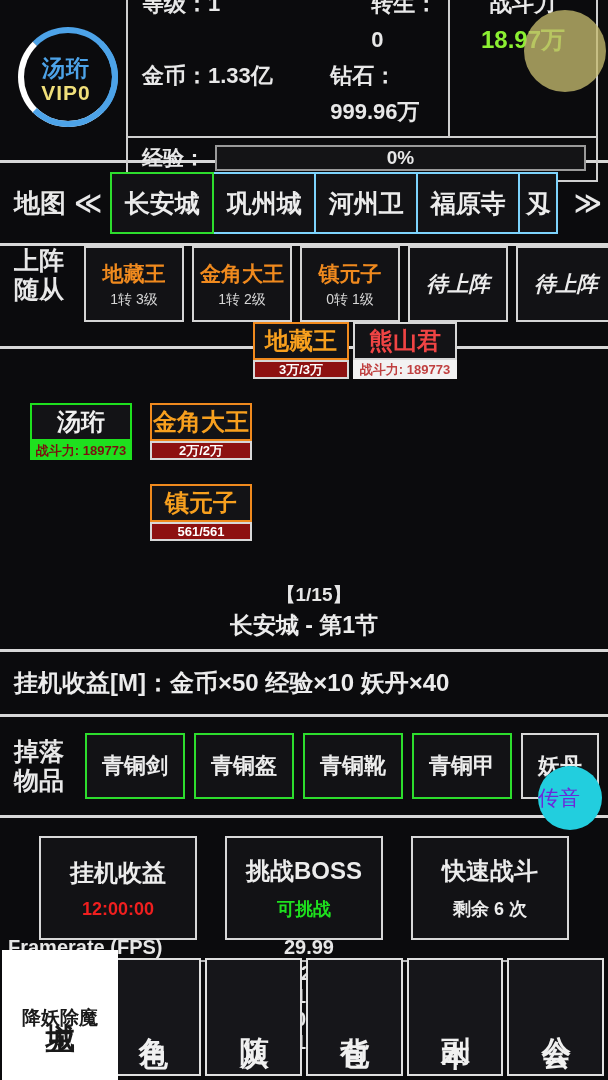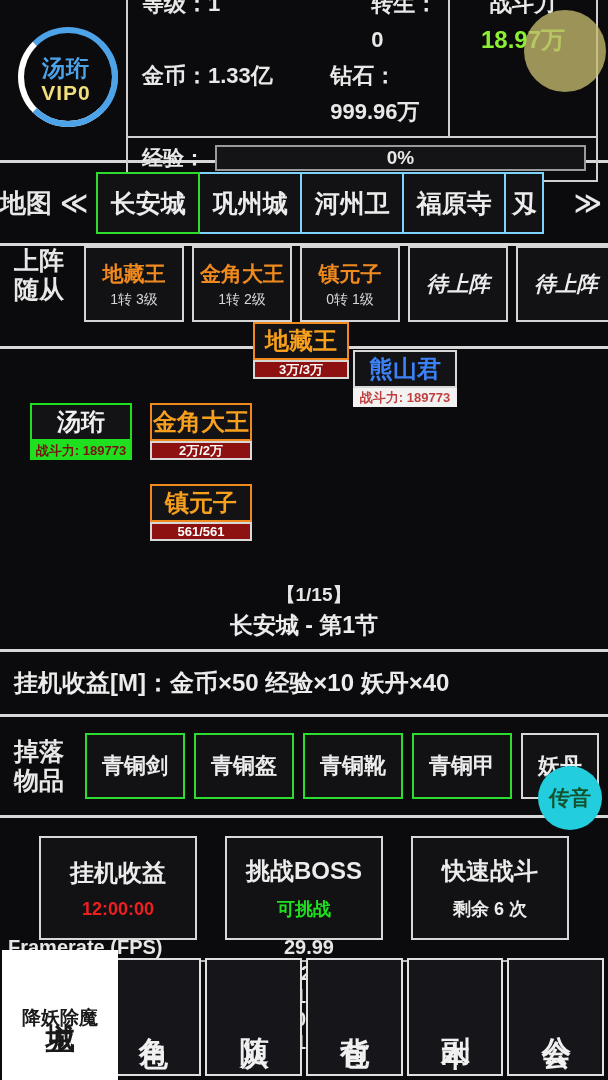--- a/index.html
+++ b/index.html
@@ -46,21 +46,21 @@
   .exp-bar { flex: 1; height: 26px; border: 2px solid #9a9a9a; position: relative;
              background: #141416; }
   .exp-fill { position: absolute; left: 0; top: 0; bottom: 0; width: 0%; background: #3a6ea5; }
   .exp-pct { position: absolute; inset: 0; display: flex; align-items: center;
              justify-content: center; font-size: 19px; font-weight: bold; color: #e8e8e8; }
 
   .blob { position: absolute; border-radius: 50%; background: rgba(196,186,110,0.78);
           pointer-events: none; }
 
   
-  .map-row { display: flex; align-items: center; height: 80px; gap: 6px; }
+  .map-row { display: flex; align-items: center; height: 80px; padding-left: 14px; gap: 6px; }
   .map-label { font-size: 26px; color: #e8e8e8; font-weight: bold; white-space: nowrap; }
   .arrow { font-size: 27px; color: #e8e8e8; font-weight: bold; padding: 0 2px; }
   .map-tabs { display: flex; flex: 1; gap: 0; overflow: hidden; }
   .map-tab { border: 2px solid #7dd3fc; height: 62px; min-width: 104px;
              display: flex; align-items: center; justify-content: center;
              font-size: 25px; color: #ececec; font-weight: bold; background: #121215;
              margin-right: -2px; padding: 0 8px; white-space: nowrap; }
   .map-tab.sel { border-color: #2ddd2d; color: #ececec; z-index: 2; position: relative; }
   .map-tab.partial { min-width: 40px; padding: 0 2px; }
   .map-next { font-size: 27px; color: #e8e8e8; font-weight: bold; padding-right: 6px; }
@@ -78,21 +78,21 @@
 
   
   .field { position: relative; height: 300px; }
   .unit { position: absolute; }
   .unit-box { border: 2px solid #d8d8d8; background: #131316;
               display: flex; align-items: center; justify-content: center;
               font-size: 24px; font-weight: bold; height: 38px; padding: 0 10px;
               white-space: nowrap; }
   .unit-box.orange { border-color: #f08a1e; color: #f8a01e; }
   .unit-box.green { border-color: #1ee01e; color: #f0f0f0; }
-  .unit-box.white { border-color: #d8d8d8; color: #3b82f6; margin-top: 28px; }
+  .unit-box.white { border-color: #d8d8d8; color: #ef4444; }
   .unit-bar { height: 19px; border: 2px solid #d8d8d8; background: #8d1111;
               display: flex; align-items: center; justify-content: center;
               font-size: 13px; font-weight: bold; color: #ffffff; }
   .unit-bar.greenbar { background: #1ee01e; border-color:#1ee01e; color: #7a1010; }
   .unit-bar.whitebar { background: #f2f2f2; border-color:#f2f2f2; color: #c04040; }
 
   .stage-info { position: absolute; left: 0; right: 0; bottom: 8px; text-align: center; }
   .stage-count { font-size: 19px; color: #e6e6e6; font-weight: bold; padding-left: 20px; }
   .stage-name { font-size: 23px; color: #ececec; font-weight: bold; margin-top: 2px; }
 
@@ -117,22 +117,22 @@
          display: flex; flex-direction: column; align-items: center; justify-content: center;
          gap: 10px; }
   .act-title { font-size: 24px; color: #ececec; font-weight: bold; }
   .act-sub { font-size: 18px; font-weight: bold; }
   .act-sub.red { color: #f01f1f; }
   .act-sub.green { color: #1ee01e; }
   .act-sub.white { color: #ececec; }
 
   
   .float-btn { position: absolute; width: 64px; height: 64px; border-radius: 50%;
-               background: #22cede; display: flex; align-items: center; justify-content: center;
-               font-size: 21px; font-weight: bold; color: #14532d; }
+               background: #22cede; display: flex; align-items: center; justify-content: flex-start;
+               font-size: 21px; font-weight: normal; color: #6d28d9; }
 
   
   .debug { position: absolute; left: 0; right: 0; top: 936px; padding: 0 8px;
            font-family: "Liberation Sans", sans-serif; color: #f2f2f2; }
   .dbg-line { display: flex; font-size: 20px; line-height: 23px; font-weight: bold;
               opacity: 0.95; }
   .dbg-k { width: 216px; }
   .dbg-v { width: 110px; text-align: right; }
   .dbg-head { border-bottom: 2px solid #bdbdbd; padding-bottom: 1px; }
 

